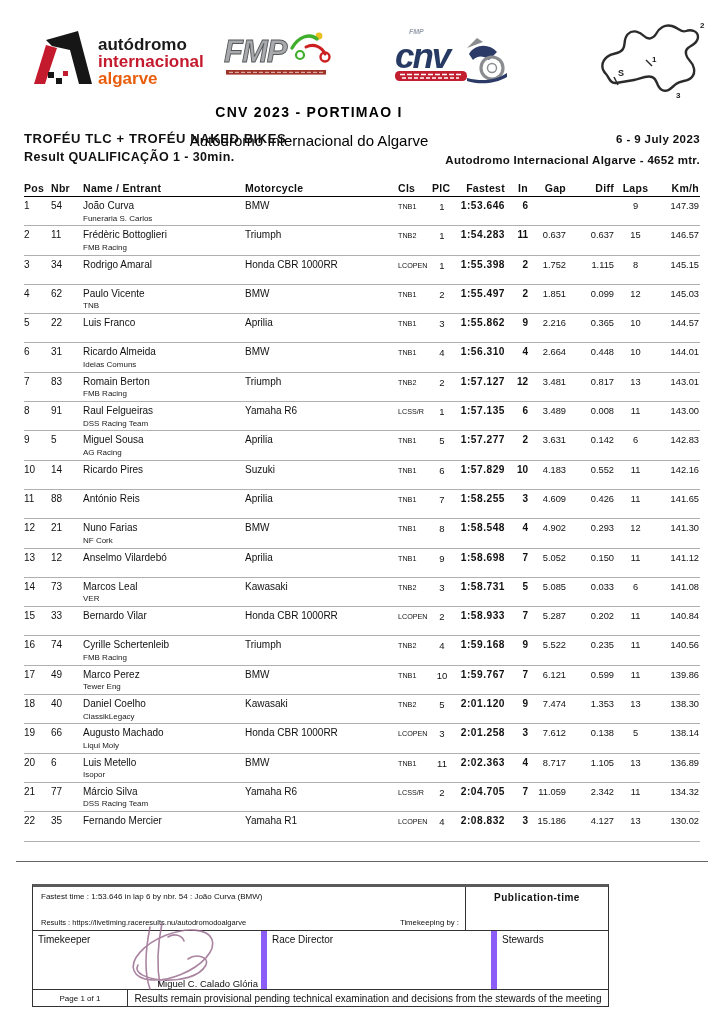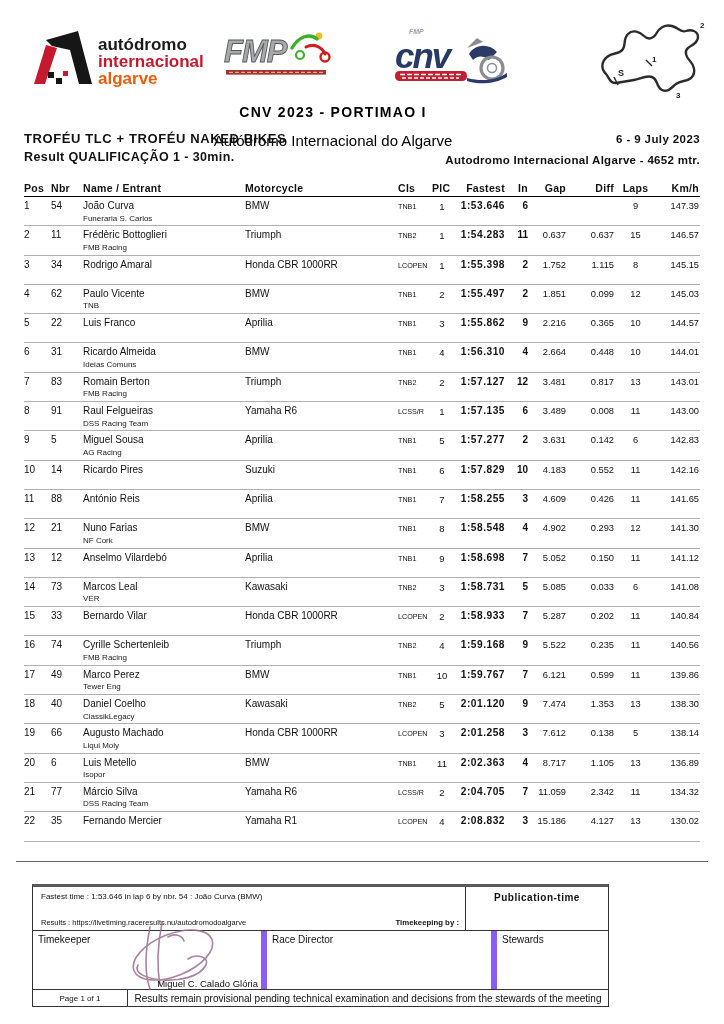--- a/index.html
+++ b/index.html
@@ -7,21 +7,21 @@
     position:relative;width:724px;height:1024px;background:#fff;overflow:hidden;
     font-family:"Liberation Sans", sans-serif;color:#111;
   }
   
   .logos{position:absolute;left:0;top:14px;width:724px;height:92px;}
   .logo-aia{position:absolute;left:30px;top:6px;}
   .logo-fmp{position:absolute;left:222px;top:12px;}
   .logo-cnv{position:absolute;left:393px;top:10px;}
   .trackmap{position:absolute;left:594px;top:2px;}
   
-  .title-block{position:absolute;left:0;top:104px;width:618px;text-align:center;padding-left:24px;}
+  .title-block{position:absolute;left:0;top:104px;width:618px;text-align:center;}
   .doc-title{font-size:14px;font-weight:bold;letter-spacing:1.3px;color:#000;}
   .doc-subtitle{font-size:15px;margin-top:12px;color:#000;}
   .event-block{position:absolute;left:24px;top:131px;width:676px;}
   .event-left{position:absolute;left:0;top:0;}
   .event-line1{font-size:13px;font-weight:bold;letter-spacing:0.6px;}
   .event-line2{font-size:12.5px;font-weight:bold;letter-spacing:0.4px;margin-top:4px;}
   .event-right{position:absolute;right:0;top:2px;text-align:right;}
   .event-date{font-size:11.5px;font-weight:bold;letter-spacing:0.4px;}
   .event-venue{font-size:11.5px;font-weight:bold;letter-spacing:0.3px;margin-top:9px;}
   
@@ -52,21 +52,21 @@
   .kmh{text-align:right;padding-right:1px;font-size:9.3px;padding-top:1px;}
   
   .footer-rule{position:absolute;left:16px;top:861px;width:692px;height:0;border-top:1.6px solid #666;}
   .footer-box{position:absolute;left:32px;top:884px;width:577px;box-sizing:border-box;
     border:1px solid #333;border-top:3px solid #5a5a5a;}
   .fb-top{display:grid;grid-template-columns:1fr 143px;}
   .fb-left{padding:0;}
   .fastest-line{font-size:8px;padding:5px 0 0 8px;height:17px;}
   .results-line-row{display:flex;justify-content:space-between;align-items:flex-end;height:18px;padding:0 6px 3px 8px;}
   .results-line{font-size:7.5px;}
-  .timekeeping{font-size:7.8px;font-weight:bold;}
+  .timekeeping{font-size:7.8px;}
   .fb-pub{border-left:1px solid #333;padding:5px 6px 0 6px;font-size:10px;font-weight:bold;letter-spacing:0.5px;text-align:center;}
   .sig-table{display:grid;grid-template-columns:234px 230px 1fr;border-top:1px solid #333;}
   .sig-cell{position:relative;height:58px;border-right:6px solid #8b5cf6;font-size:10px;padding:3px 0 0 5px;box-sizing:border-box;}
   .sig-cell:last-child{border-right:none;}
   .sig-svg{position:absolute;left:55px;top:-16px;overflow:visible;pointer-events:none;}
   .tk-name{position:absolute;right:3px;bottom:0px;font-size:9.5px;color:#111;}
   .fb-bottom{display:grid;grid-template-columns:95px 1fr;border-top:1px solid #333;height:16px;align-items:center;}
   .page-cell{border-right:1px solid #333;text-align:center;font-size:8px;height:100%;display:flex;align-items:center;justify-content:center;}
   .disclaimer{text-align:center;font-size:10px;}
   

